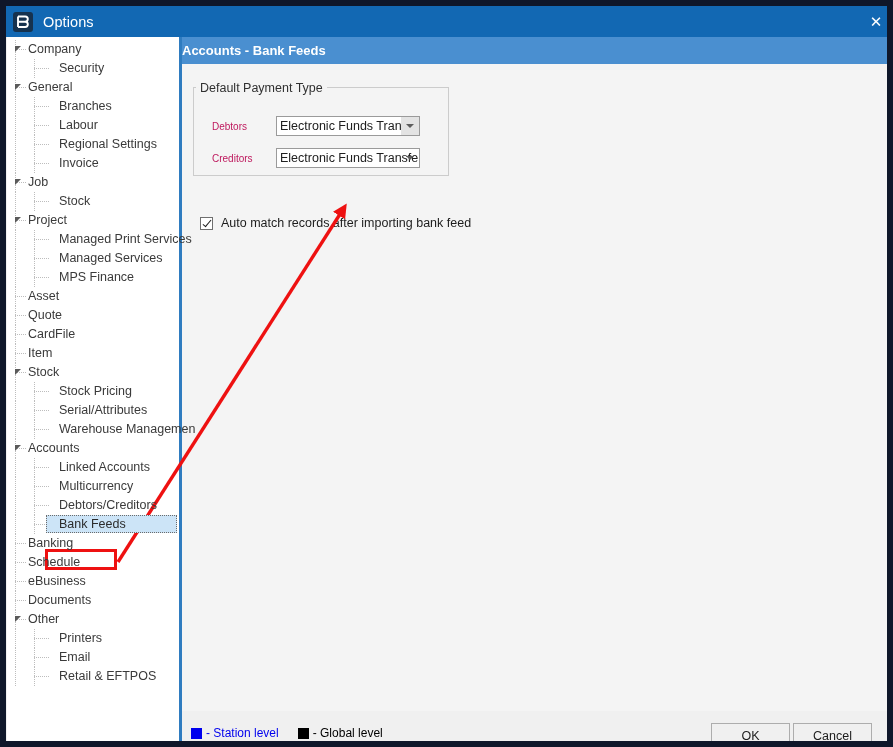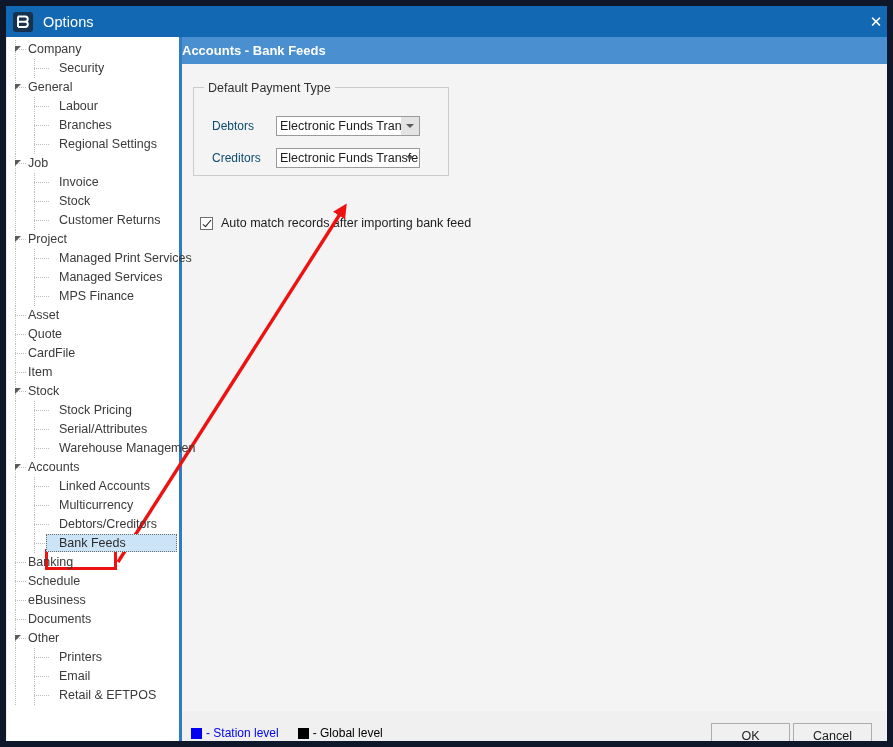--- a/index.html
+++ b/index.html
@@ -177,38 +177,38 @@
     position: absolute;
     left: 11px;
     top: 50px;
     width: 256px;
     height: 89px;
     border: 1px solid #cccccc;
     box-sizing: border-box;
   }
   #group-legend {
     position: absolute;
-    left: 22px;
+    left: 14px;
     top: 44px;
     background: #f4f4f4;
     padding: 0 4px;
     font-size: 12.5px;
     color: #303030;
     white-space: nowrap;
   }
 
   .field-row {
     position: absolute;
     height: 20px;
     display: flex;
     align-items: center;
   }
   .field-label {
-    font-size: 12px;
-    color: #0c4a6e;
+    font-size: 10px;
+    color: #be185d;
     width: 64px;
     white-space: nowrap;
   }
   .combo {
     position: relative;
     width: 144px;
     height: 20px;
     background: #ffffff;
     border: 1px solid #9a9a9a;
     box-sizing: border-box;
@@ -350,27 +350,26 @@
     </div>
     <div id="title-text">Options</div>
     <div id="close-btn">✕</div>
   </div>
 
   <div id="tree-panel">
     <div class="tree-list" id="tree-list">
         <div class="tnode lvl1"><span class="vline-a"></span><span class="stub1"></span><span class="exp"></span><span class="lbl">Company</span></div>
         <div class="tnode lvl2"><span class="vline-a"></span><span class="vline-b"></span><span class="stub2"></span><span class="lbl">Security</span></div>
         <div class="tnode lvl1"><span class="vline-a"></span><span class="stub1"></span><span class="exp"></span><span class="lbl">General</span></div>
+        <div class="tnode lvl2"><span class="vline-a"></span><span class="vline-b"></span><span class="stub2"></span><span class="lbl">Branches</span></div>
         <div class="tnode lvl2"><span class="vline-a"></span><span class="vline-b"></span><span class="stub2"></span><span class="lbl">Labour</span></div>
-        <div class="tnode lvl2"><span class="vline-a"></span><span class="vline-b"></span><span class="stub2"></span><span class="lbl">Branches</span></div>
         <div class="tnode lvl2"><span class="vline-a"></span><span class="vline-b"></span><span class="stub2"></span><span class="lbl">Regional Settings</span></div>
+        <div class="tnode lvl2"><span class="vline-a"></span><span class="vline-b"></span><span class="stub2"></span><span class="lbl">Invoice</span></div>
         <div class="tnode lvl1"><span class="vline-a"></span><span class="stub1"></span><span class="exp"></span><span class="lbl">Job</span></div>
-        <div class="tnode lvl2"><span class="vline-a"></span><span class="vline-b"></span><span class="stub2"></span><span class="lbl">Invoice</span></div>
         <div class="tnode lvl2"><span class="vline-a"></span><span class="vline-b"></span><span class="stub2"></span><span class="lbl">Stock</span></div>
-        <div class="tnode lvl2"><span class="vline-a"></span><span class="vline-b"></span><span class="stub2"></span><span class="lbl">Customer Returns</span></div>
         <div class="tnode lvl1"><span class="vline-a"></span><span class="stub1"></span><span class="exp"></span><span class="lbl">Project</span></div>
         <div class="tnode lvl2"><span class="vline-a"></span><span class="vline-b"></span><span class="stub2"></span><span class="lbl">Managed Print Services</span></div>
         <div class="tnode lvl2"><span class="vline-a"></span><span class="vline-b"></span><span class="stub2"></span><span class="lbl">Managed Services</span></div>
         <div class="tnode lvl2"><span class="vline-a"></span><span class="vline-b"></span><span class="stub2"></span><span class="lbl">MPS Finance</span></div>
         <div class="tnode lvl1"><span class="vline-a"></span><span class="stub1"></span><span class="lbl">Asset</span></div>
         <div class="tnode lvl1"><span class="vline-a"></span><span class="stub1"></span><span class="lbl">Quote</span></div>
         <div class="tnode lvl1"><span class="vline-a"></span><span class="stub1"></span><span class="lbl">CardFile</span></div>
         <div class="tnode lvl1"><span class="vline-a"></span><span class="stub1"></span><span class="lbl">Item</span></div>
         <div class="tnode lvl1"><span class="vline-a"></span><span class="stub1"></span><span class="exp"></span><span class="lbl">Stock</span></div>
         <div class="tnode lvl2"><span class="vline-a"></span><span class="vline-b"></span><span class="stub2"></span><span class="lbl">Stock Pricing</span></div>

